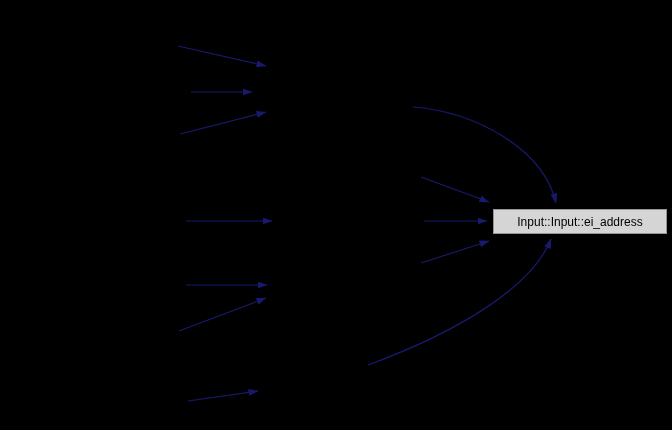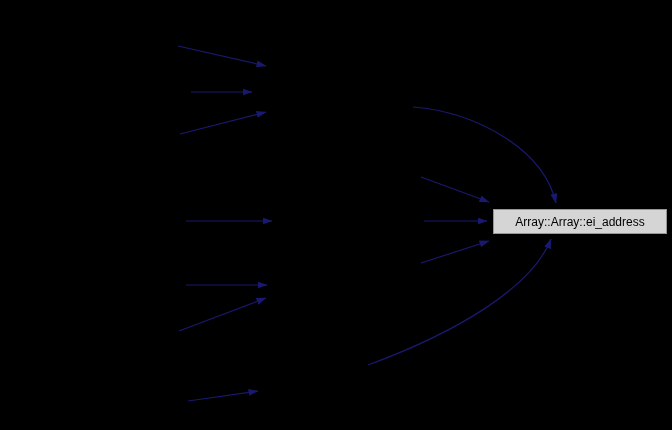--- a/index.html
+++ b/index.html
@@ -68,16 +68,16 @@
     <path class="edge" d="M188,401 L258,391" marker-end="url(#arrowhead)"></path>
 
     <path class="edge" d="M413,107 C475,112 543,148 556,203" marker-end="url(#arrowhead)"></path>
     <path class="edge" d="M421,177 L489,202" marker-end="url(#arrowhead)"></path>
     <path class="edge" d="M424,221 L487,221" marker-end="url(#arrowhead)"></path>
     <path class="edge" d="M421,263 L489,241" marker-end="url(#arrowhead)"></path>
     <path class="edge" d="M368,365 C455,333 532,288 551,239" marker-end="url(#arrowhead)"></path>
   </svg>
 
   <div class="graph-node">
-    <span>Array::Array::ei_address</span>
+    <span>Input::Input::ei_address</span>
   </div>
 
 </div>
 
 </body></html>

